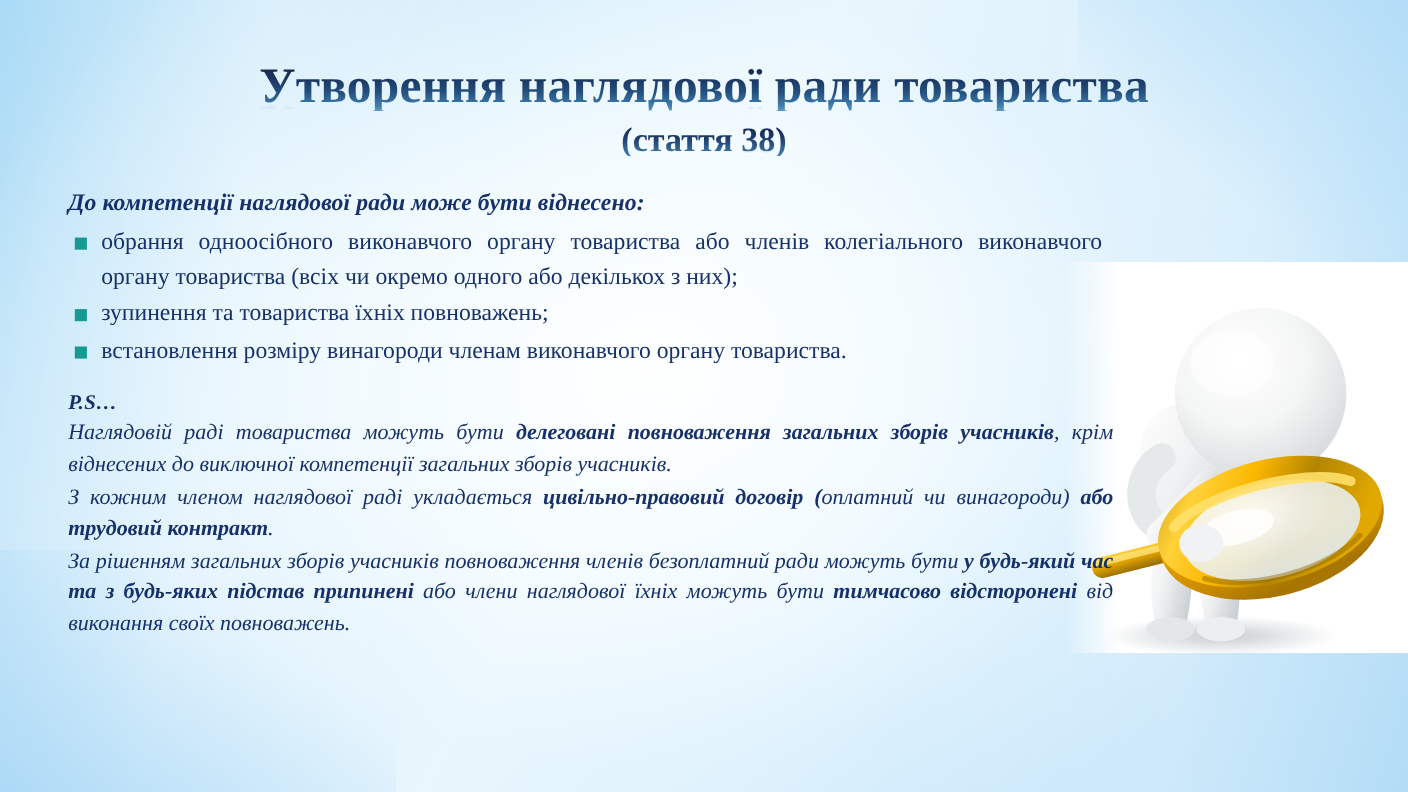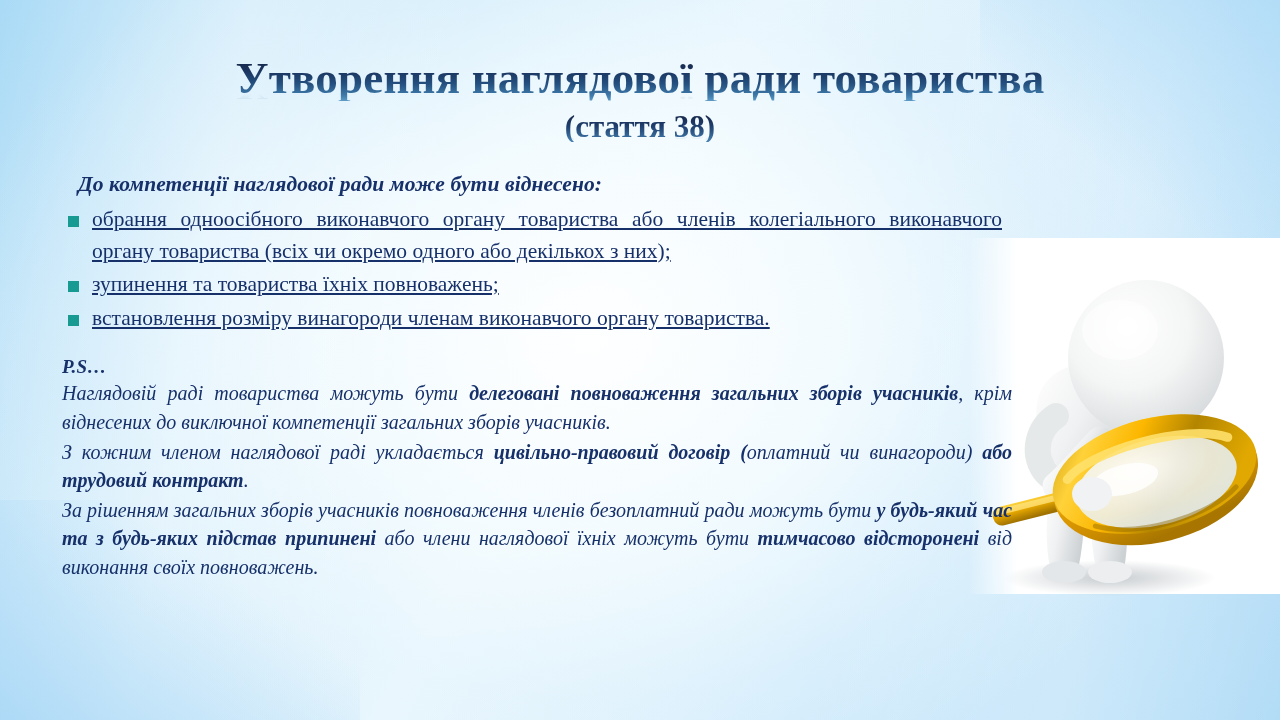--- a/index.html
+++ b/index.html
@@ -162,27 +162,25 @@
     width: 940px;
     color: #16306a;
   }
   .lead {
     font-size: 21.5px;
     font-weight: bold;
     font-style: italic;
     color: #16306a;
     margin-bottom: 7px;
     letter-spacing: 0.1px;
-    margin-left: 16px;
   }
   ul.bullets {
     list-style: none;
     margin: 0;
     padding: 0;
-    text-decoration: underline;
   }
   ul.bullets > li {
     position: relative;
     padding-left: 30px;
     margin-bottom: 2px;
     font-size: 21.5px;
     line-height: 1.47;
     text-align: justify;
     text-align-last: left;
     color: #16306a;

